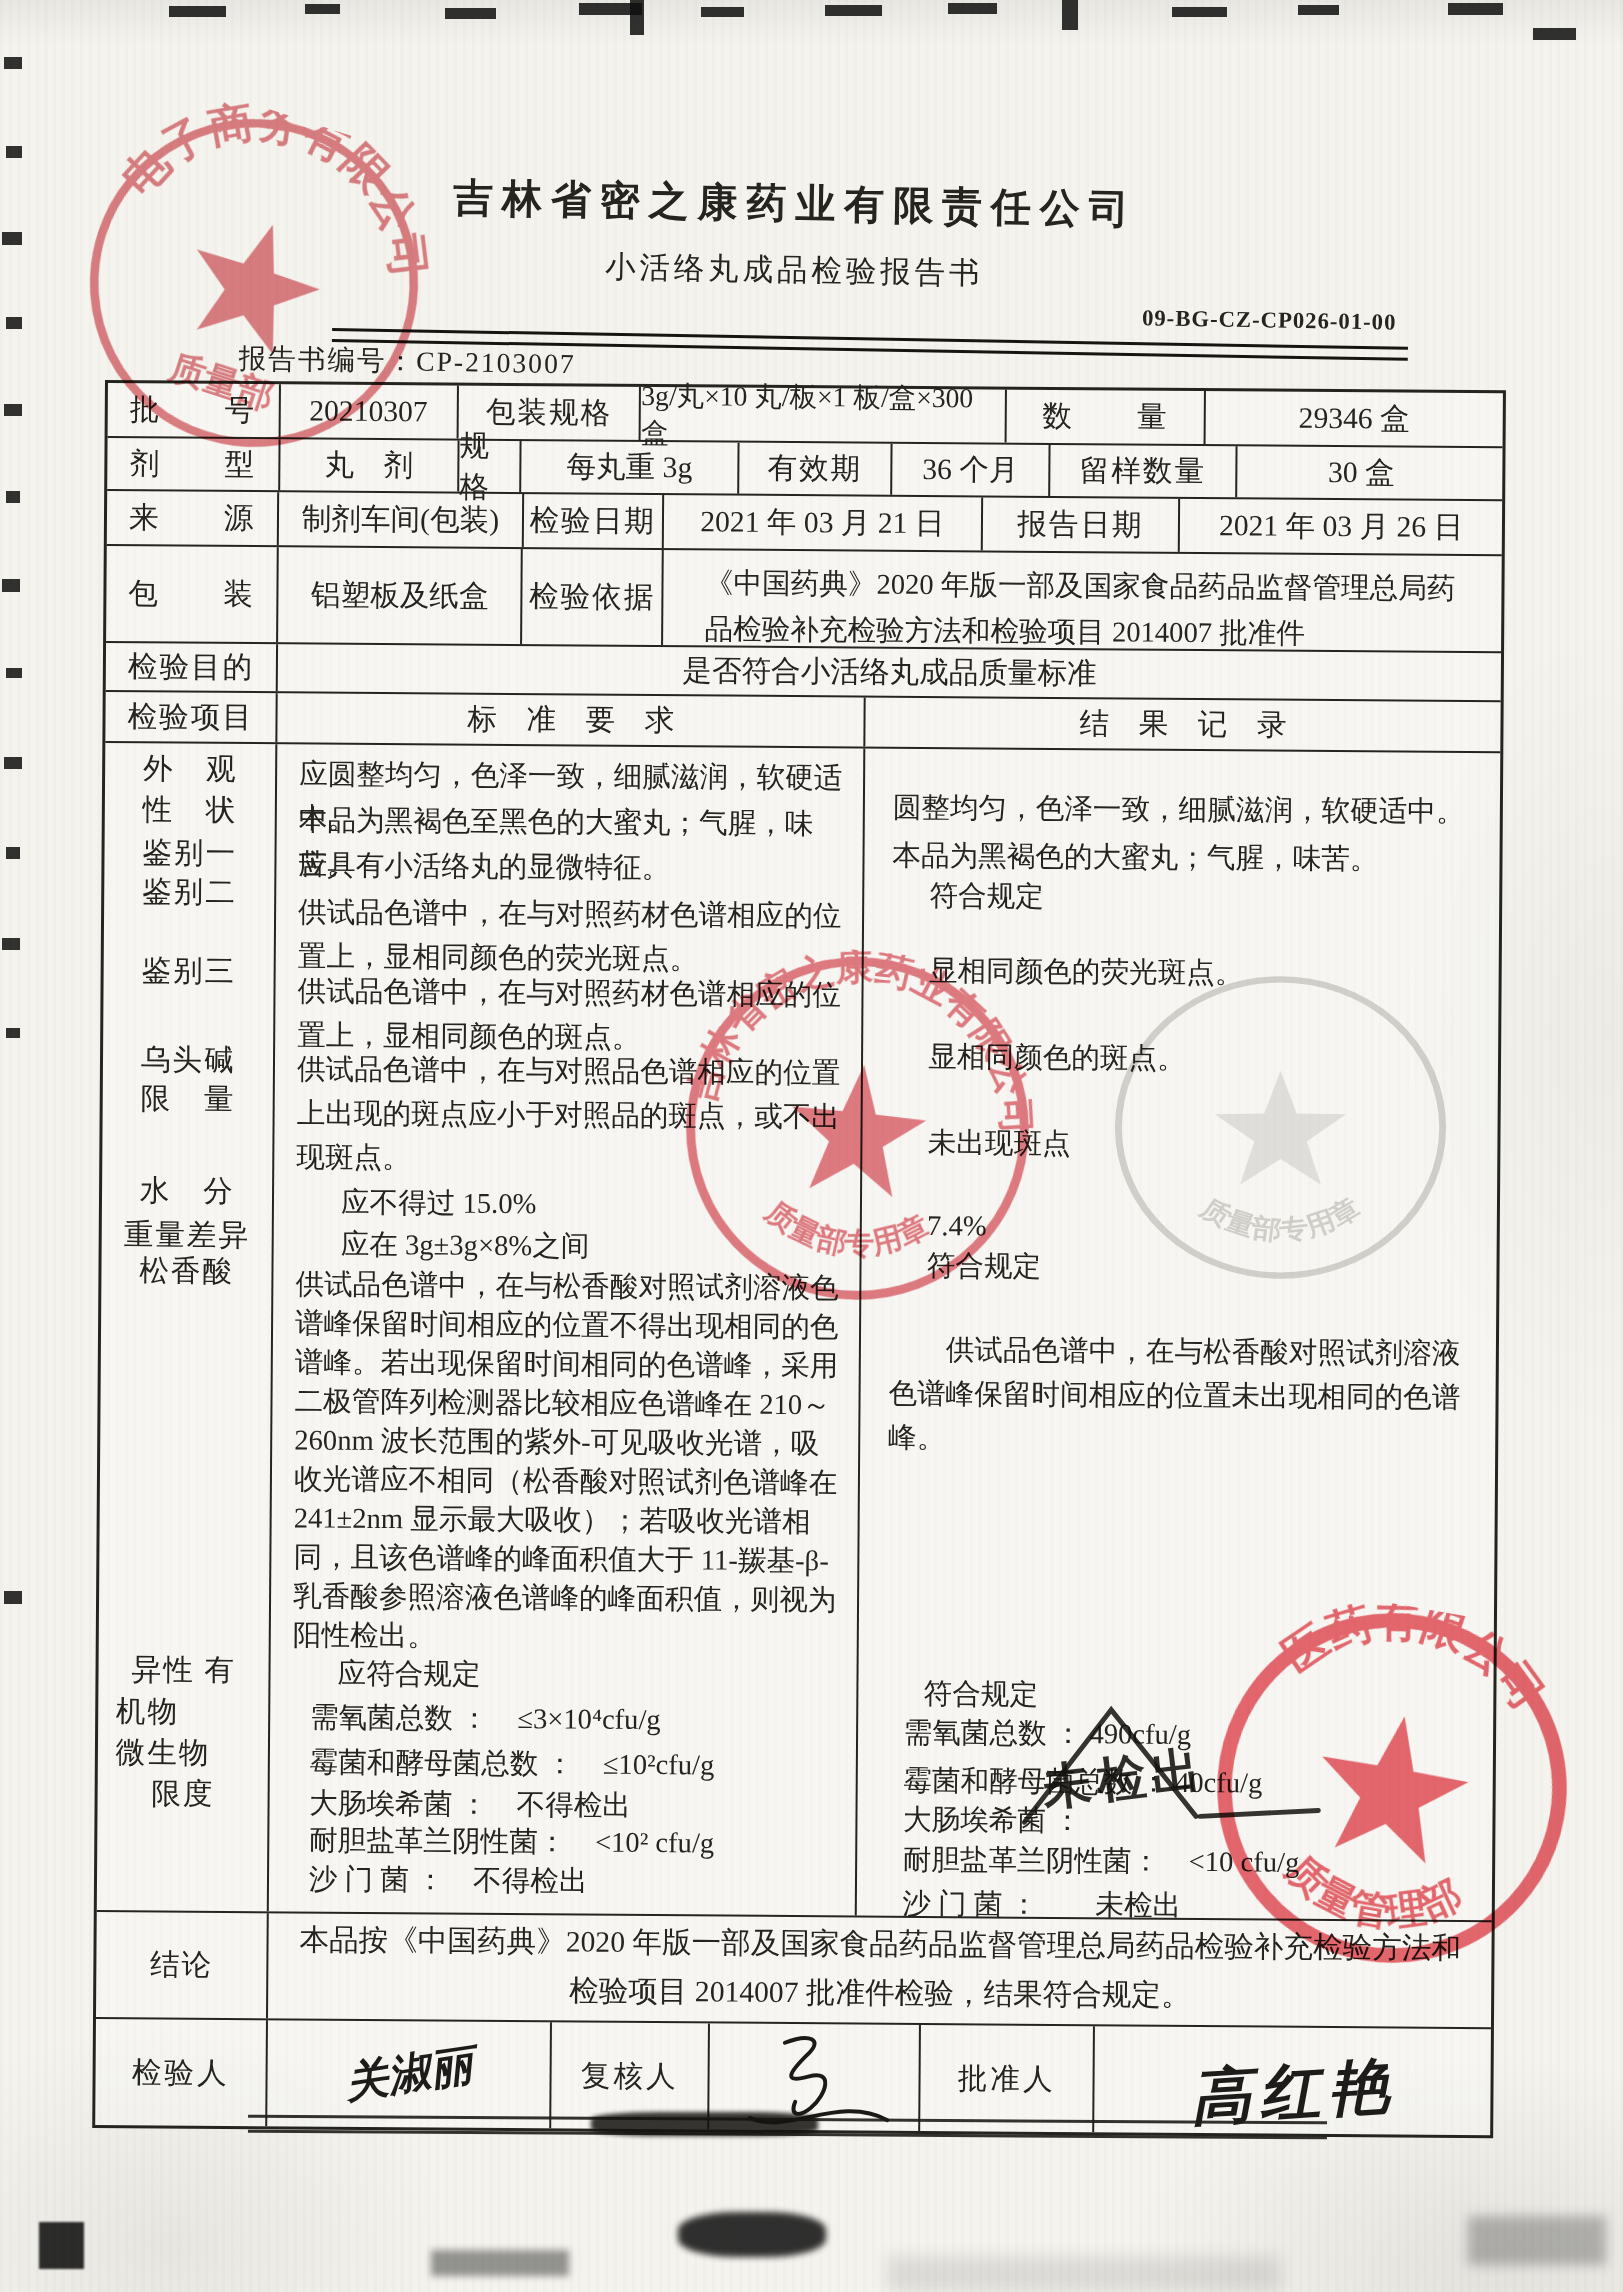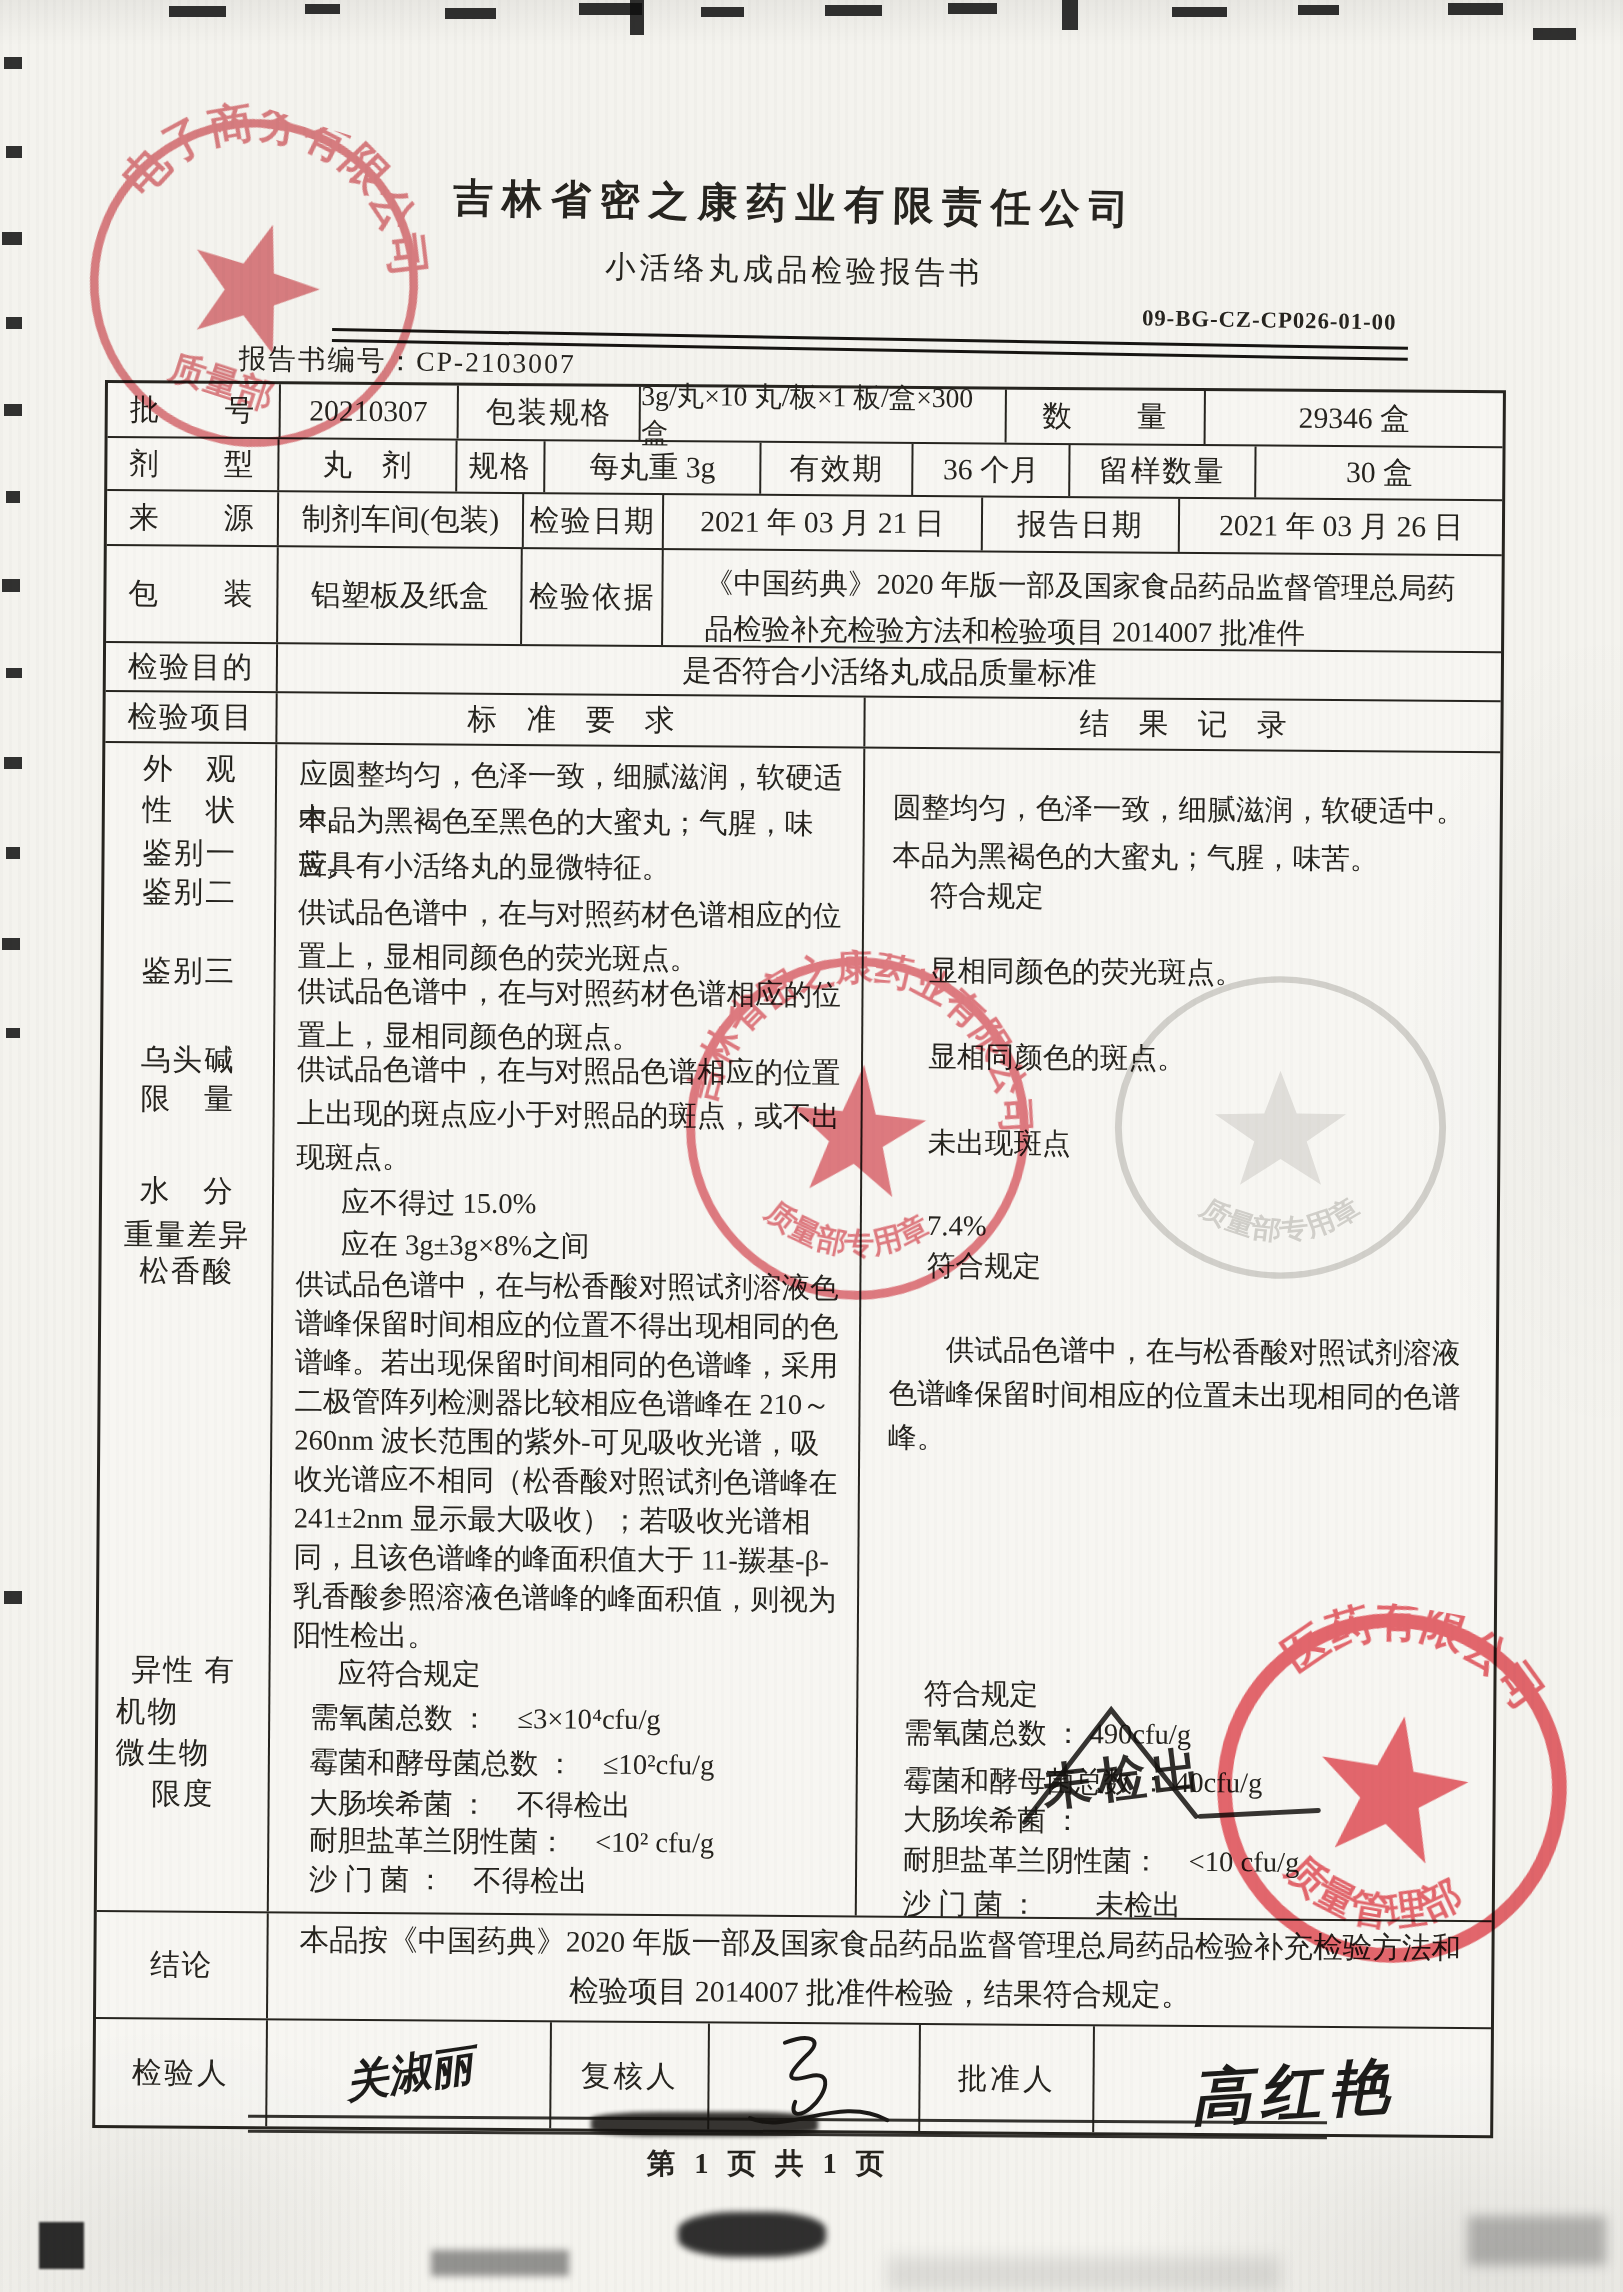--- a/index.html
+++ b/index.html
@@ -109,21 +109,21 @@
       <div class="cell" style="width:179px;">20210307</div>
       <div class="cell label" style="width:183px;">包装规格</div>
       <div class="cell" style="width:367px;font-size:27.6px;">3g/丸×10 丸/板×1 板/盒×300 盒</div>
       <div class="cell label" style="width:199px;">数　　量</div>
       <div class="cell" style="width:298px;">29346 盒</div>
     </div>
 
     <div class="trow" style="height:51px;">
       <div class="cell label" style="width:173px;">剂　　型</div>
       <div class="cell" style="width:179px;">丸　剂</div>
-      <div class="cell label" style="width:89px;">规格</div>
+      <div class="cell label" style="width:62px;">规格</div>
       <div class="cell" style="width:218px;">每丸重 3g</div>
       <div class="cell label" style="width:153px;">有效期</div>
       <div class="cell" style="width:158px;">36 个月</div>
       <div class="cell label" style="width:187px;">留样数量</div>
       <div class="cell" style="width:248px;">30 盒</div>
     </div>
 
     <div class="trow" style="height:53px;">
       <div class="cell label" style="width:173px;">来　　源</div>
       <div class="cell" style="width:245px;">制剂车间(包装)</div>
@@ -230,21 +230,20 @@
       </div>
       <div class="cell sig-label" style="width:174px;">批准人</div>
       <div class="cell" style="width:398px;overflow:visible;">
         <span class="signature" style="font-size:61px;transform:rotate(-4deg) translateY(11.8px);display:inline-block;letter-spacing:7.9px;">高红艳</span>
       </div>
     </div>
   </div>
 
   <div class="bottom-rule"></div>
   <div class="bottom-rule-blob"></div>
-  <div class="footer">第 1 页 共 1 页</div>
 
   <svg class="hand-svg" style="left:985px;top:1696px;" width="355" height="148" viewBox="0 0 360 150">
     <path d="M40,128 L128,14 L214,122" fill="none" stroke="#14120f" stroke-width="5" stroke-linecap="round" opacity="0.85"></path>
     <path d="M218,122 L338,116" fill="none" stroke="#14120f" stroke-width="5" stroke-linecap="round" opacity="0.85"></path>
   </svg>
   <div class="hand-note" style="left:1042px;top:1746px;">未检出</div>
 
   <div class="stamp" style="left:84px;top:113px;width:340px;height:340px;color:#d85f66;opacity:.78;transform:rotate(18deg);filter:blur(0.4px);">
     <svg viewBox="0 0 200 200">
       <circle cx="100" cy="100" r="94" fill="none" stroke="currentColor" stroke-width="5"></circle>

